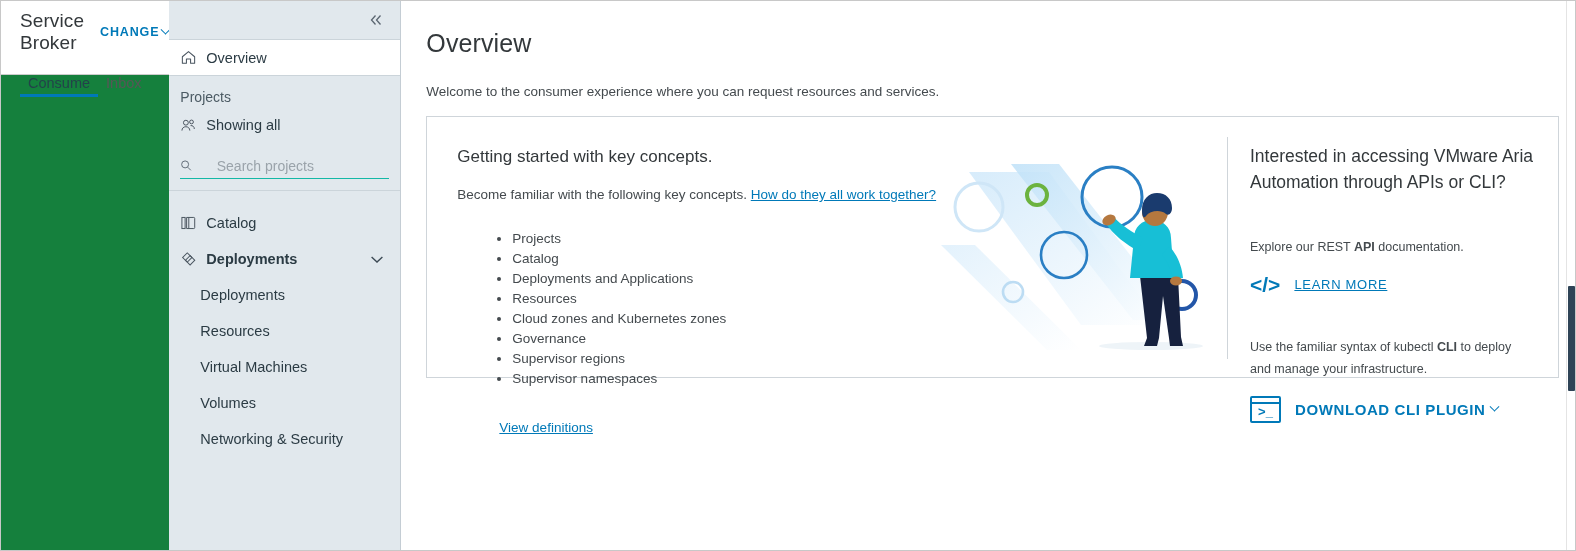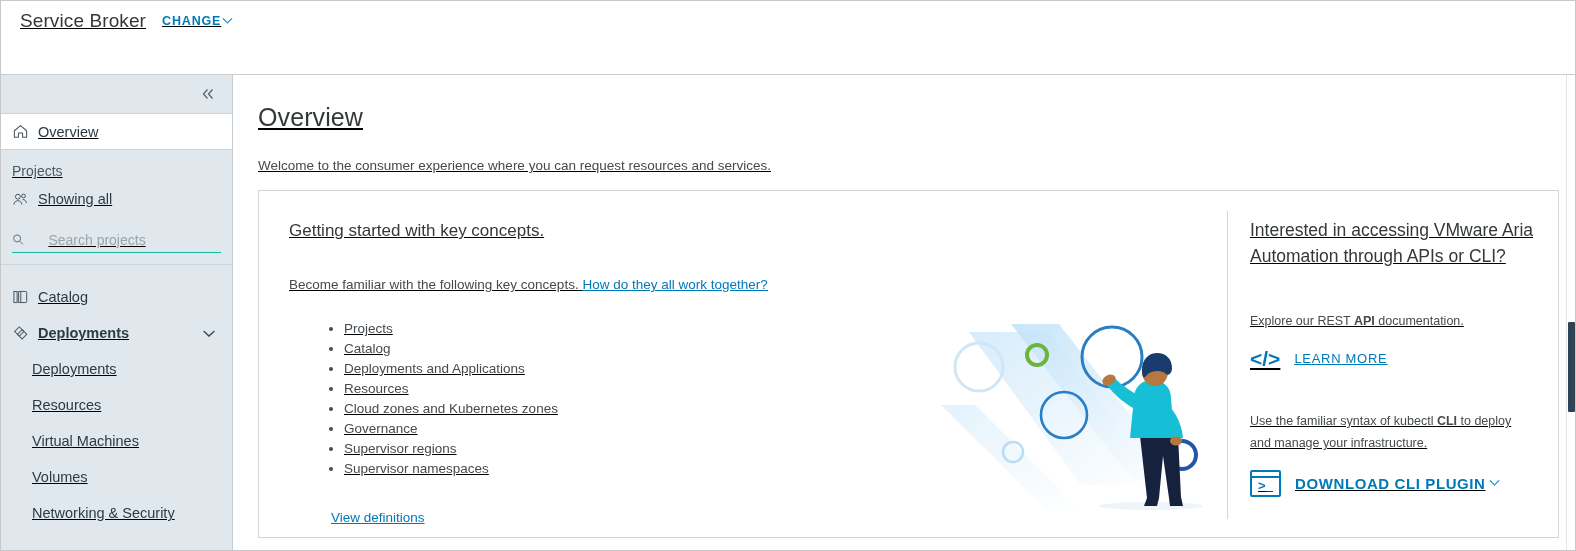--- a/index.html
+++ b/index.html
@@ -9,21 +9,21 @@
     background: #fafafa;
     overflow: hidden;
   }
   body { position: relative; }
 
   
   #app {
     position: absolute; inset: 0;
     border: 1px solid #c8c8c8;
     background: #15803d;
-    display: flex; flex-direction: column; text-decoration: underline;
+    display: flex; flex-direction: row;
   }
 
   
   .header {
     height: 74px; flex: 0 0 74px;
     background: #ffffff;
     position: relative;
   }
   .brand-row {
     display: flex; align-items: center;
@@ -137,30 +137,30 @@
   }
   .page-title {
     font-size: 25px; color: #33383b; font-weight: 400; letter-spacing: .1px;
   }
   .page-sub {
     margin-top: 26px; font-size: 13.5px; color: #444a4e;
   }
 
   .card {
     margin-top: 17px; border: 1px solid #cfd5da; background: #fff;
-    height: 348px; display: flex; position: relative;
+    height: 262px; display: flex; position: relative;
   }
   .card-left {
     flex: 1 1 auto; position: relative; padding: 30px 0 0 30px;
   }
   .card-h {
     font-size: 17px; color: #33383b; font-weight: 400;
   }
   .card-p {
-    margin-top: 36px; font-size: 13.5px; color: #444a4e;
+    margin-top: 20px; font-size: 13.5px; color: #444a4e;
   }
   a.lnk {
     color: #0079b8; text-decoration: underline; cursor: pointer;
   }
   .bullets {
     margin-top: 27px; padding-left: 55px; list-style: disc;
   }
   .bullets li {
     font-size: 13.5px; color: #444a4e; line-height: 20px;
   }
@@ -234,20 +234,24 @@
 
 <div id="app">
 
   <div class="header">
     <div class="brand-row">
       <span class="brand-title">Service Broker</span>
       <span class="change-link">
         <span>CHANGE</span>
         <span class="chev-dn"></span>
       </span>
+    </div>
+    <div class="tabs">
+      <div class="tab active">Consume</div>
+      <div class="tab">Inbox</div>
     </div>
     <div class="header-sep"></div>
   </div>
 
   <div class="body">
 
     <div class="sidebar">
 
       <div class="sb-collapse">
         <svg class="dchev" width="16" height="14" viewBox="0 0 16 14">

